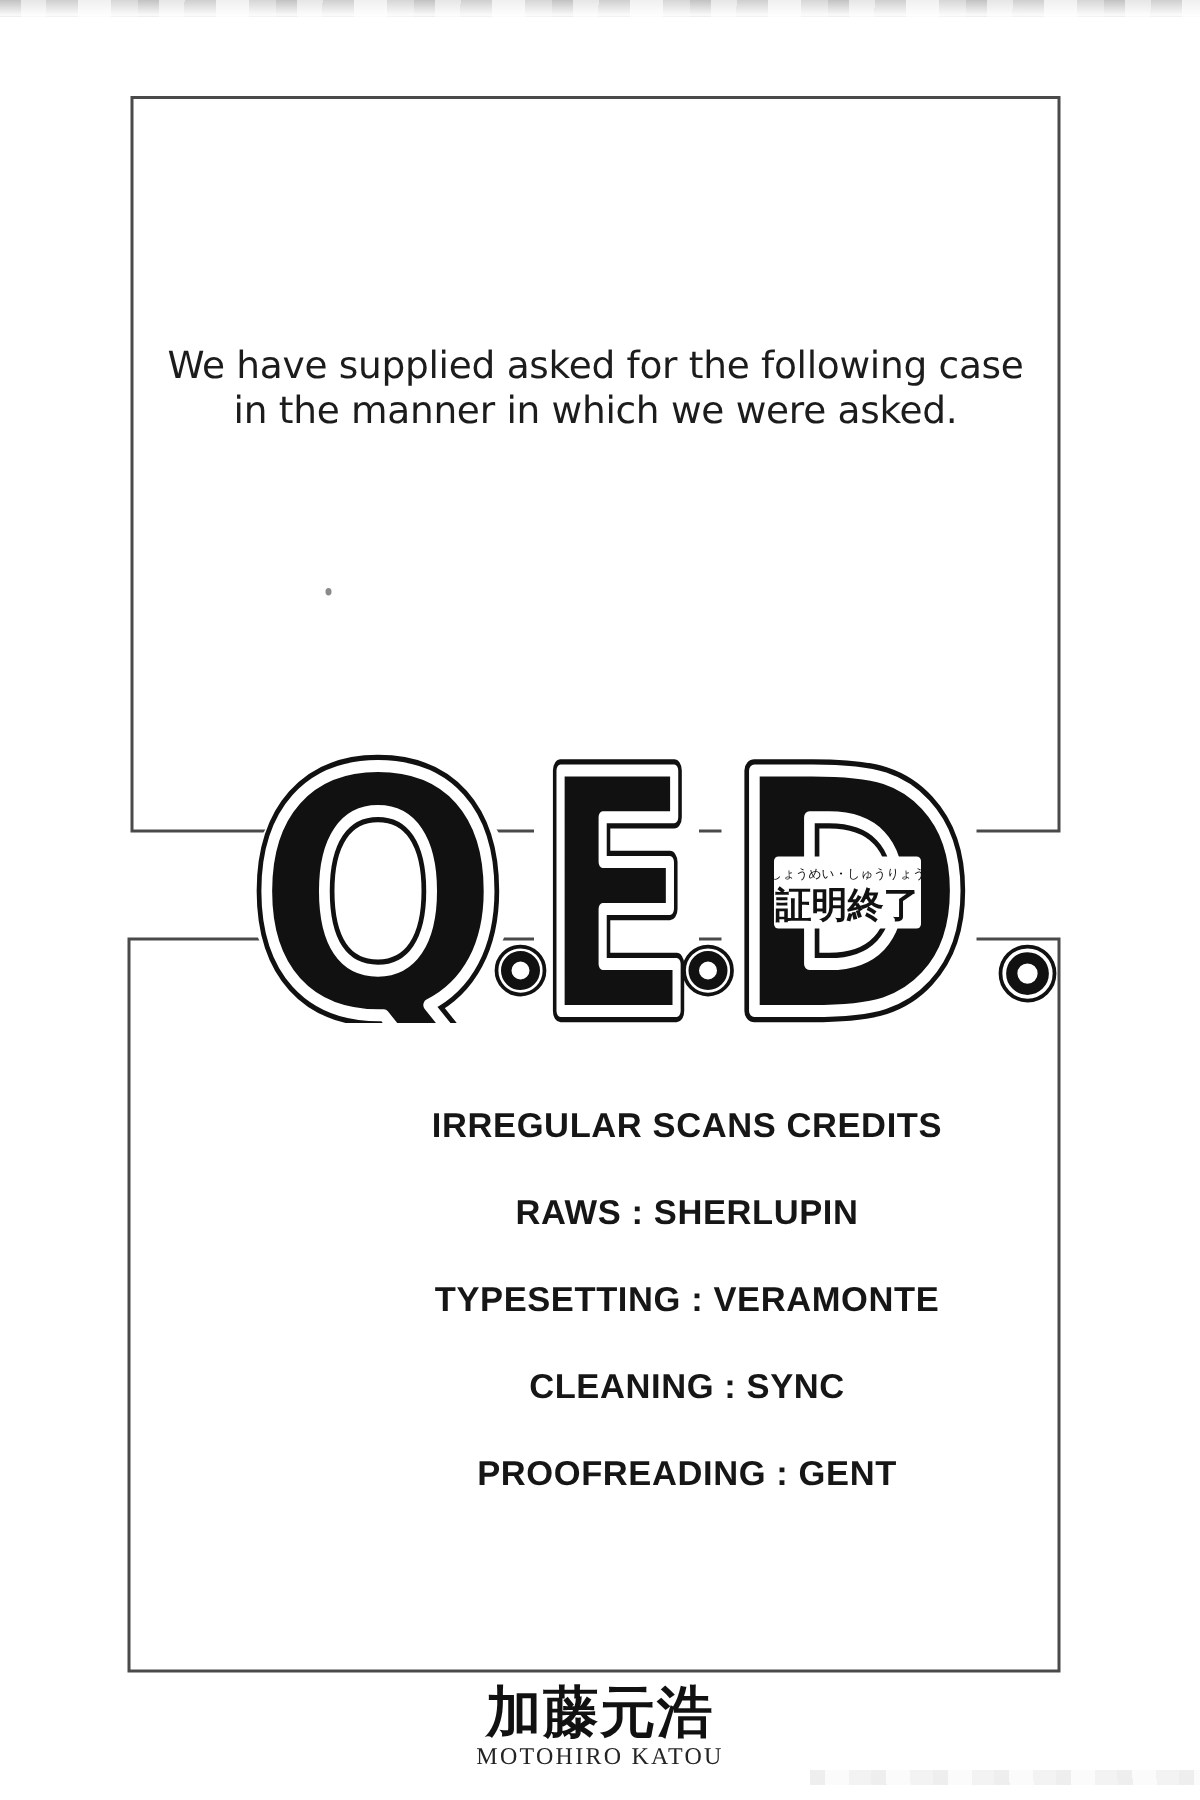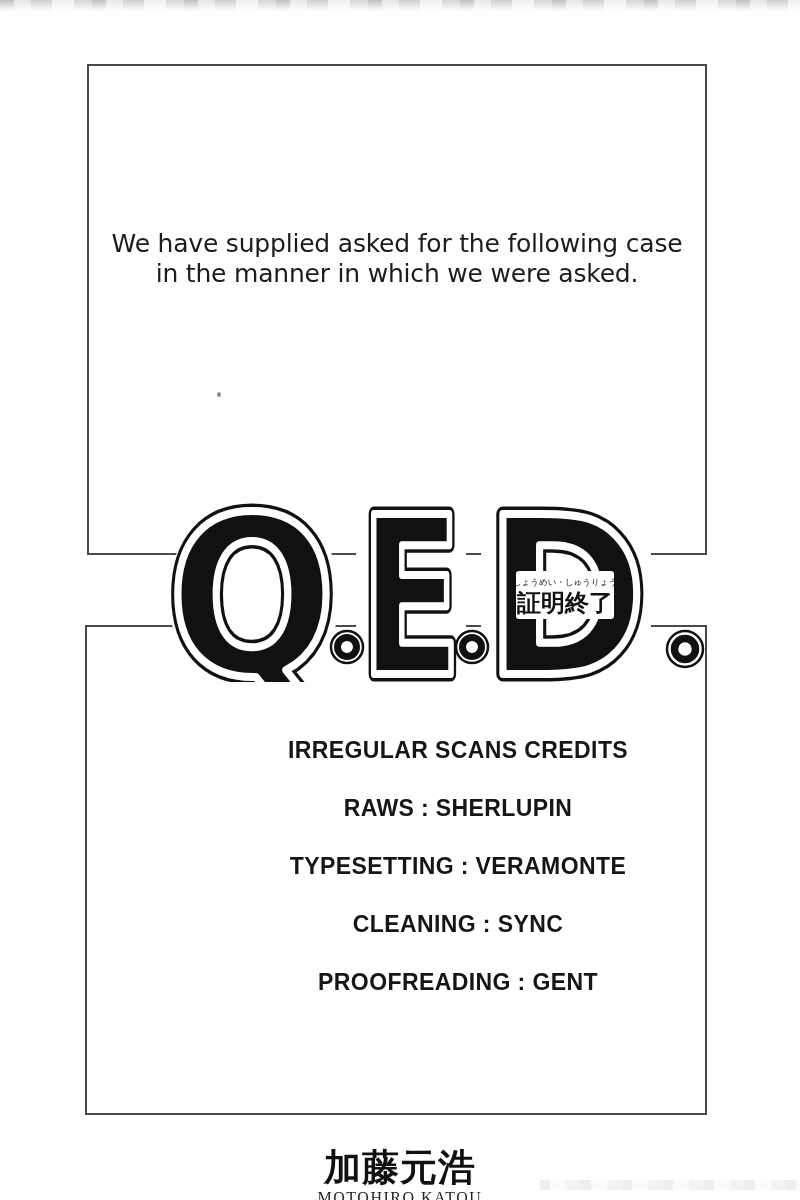--- a/index.html
+++ b/index.html
@@ -40,21 +40,21 @@
     position:absolute;left:85px;top:736px;width:746px;z-index:2;
     text-align:center;font-size:23px;color:#161616;
     font-family:"Liberation Sans", sans-serif;font-weight:600;letter-spacing:.4px;
   }
   .credit-line{line-height:28px;margin-bottom:30px;}
   .author{
     position:absolute;left:0;top:1122px;width:800px;z-index:2;text-align:center;
   }
   .author-kanji{
     font-size:37px;font-weight:bold;letter-spacing:1px;color:#111;
-    line-height:40px;font-family:"DejaVu Sans", sans-serif;margin-top:26px;
+    line-height:40px;font-family:"DejaVu Sans", sans-serif;
   }
   .author-roman{
     font-size:16px;letter-spacing:1.5px;color:#242424;line-height:18px;margin-top:1px;
     font-family:"Liberation Serif", serif;
     text-align:center;
   }
 </style>
 </head>
 <body>
 

